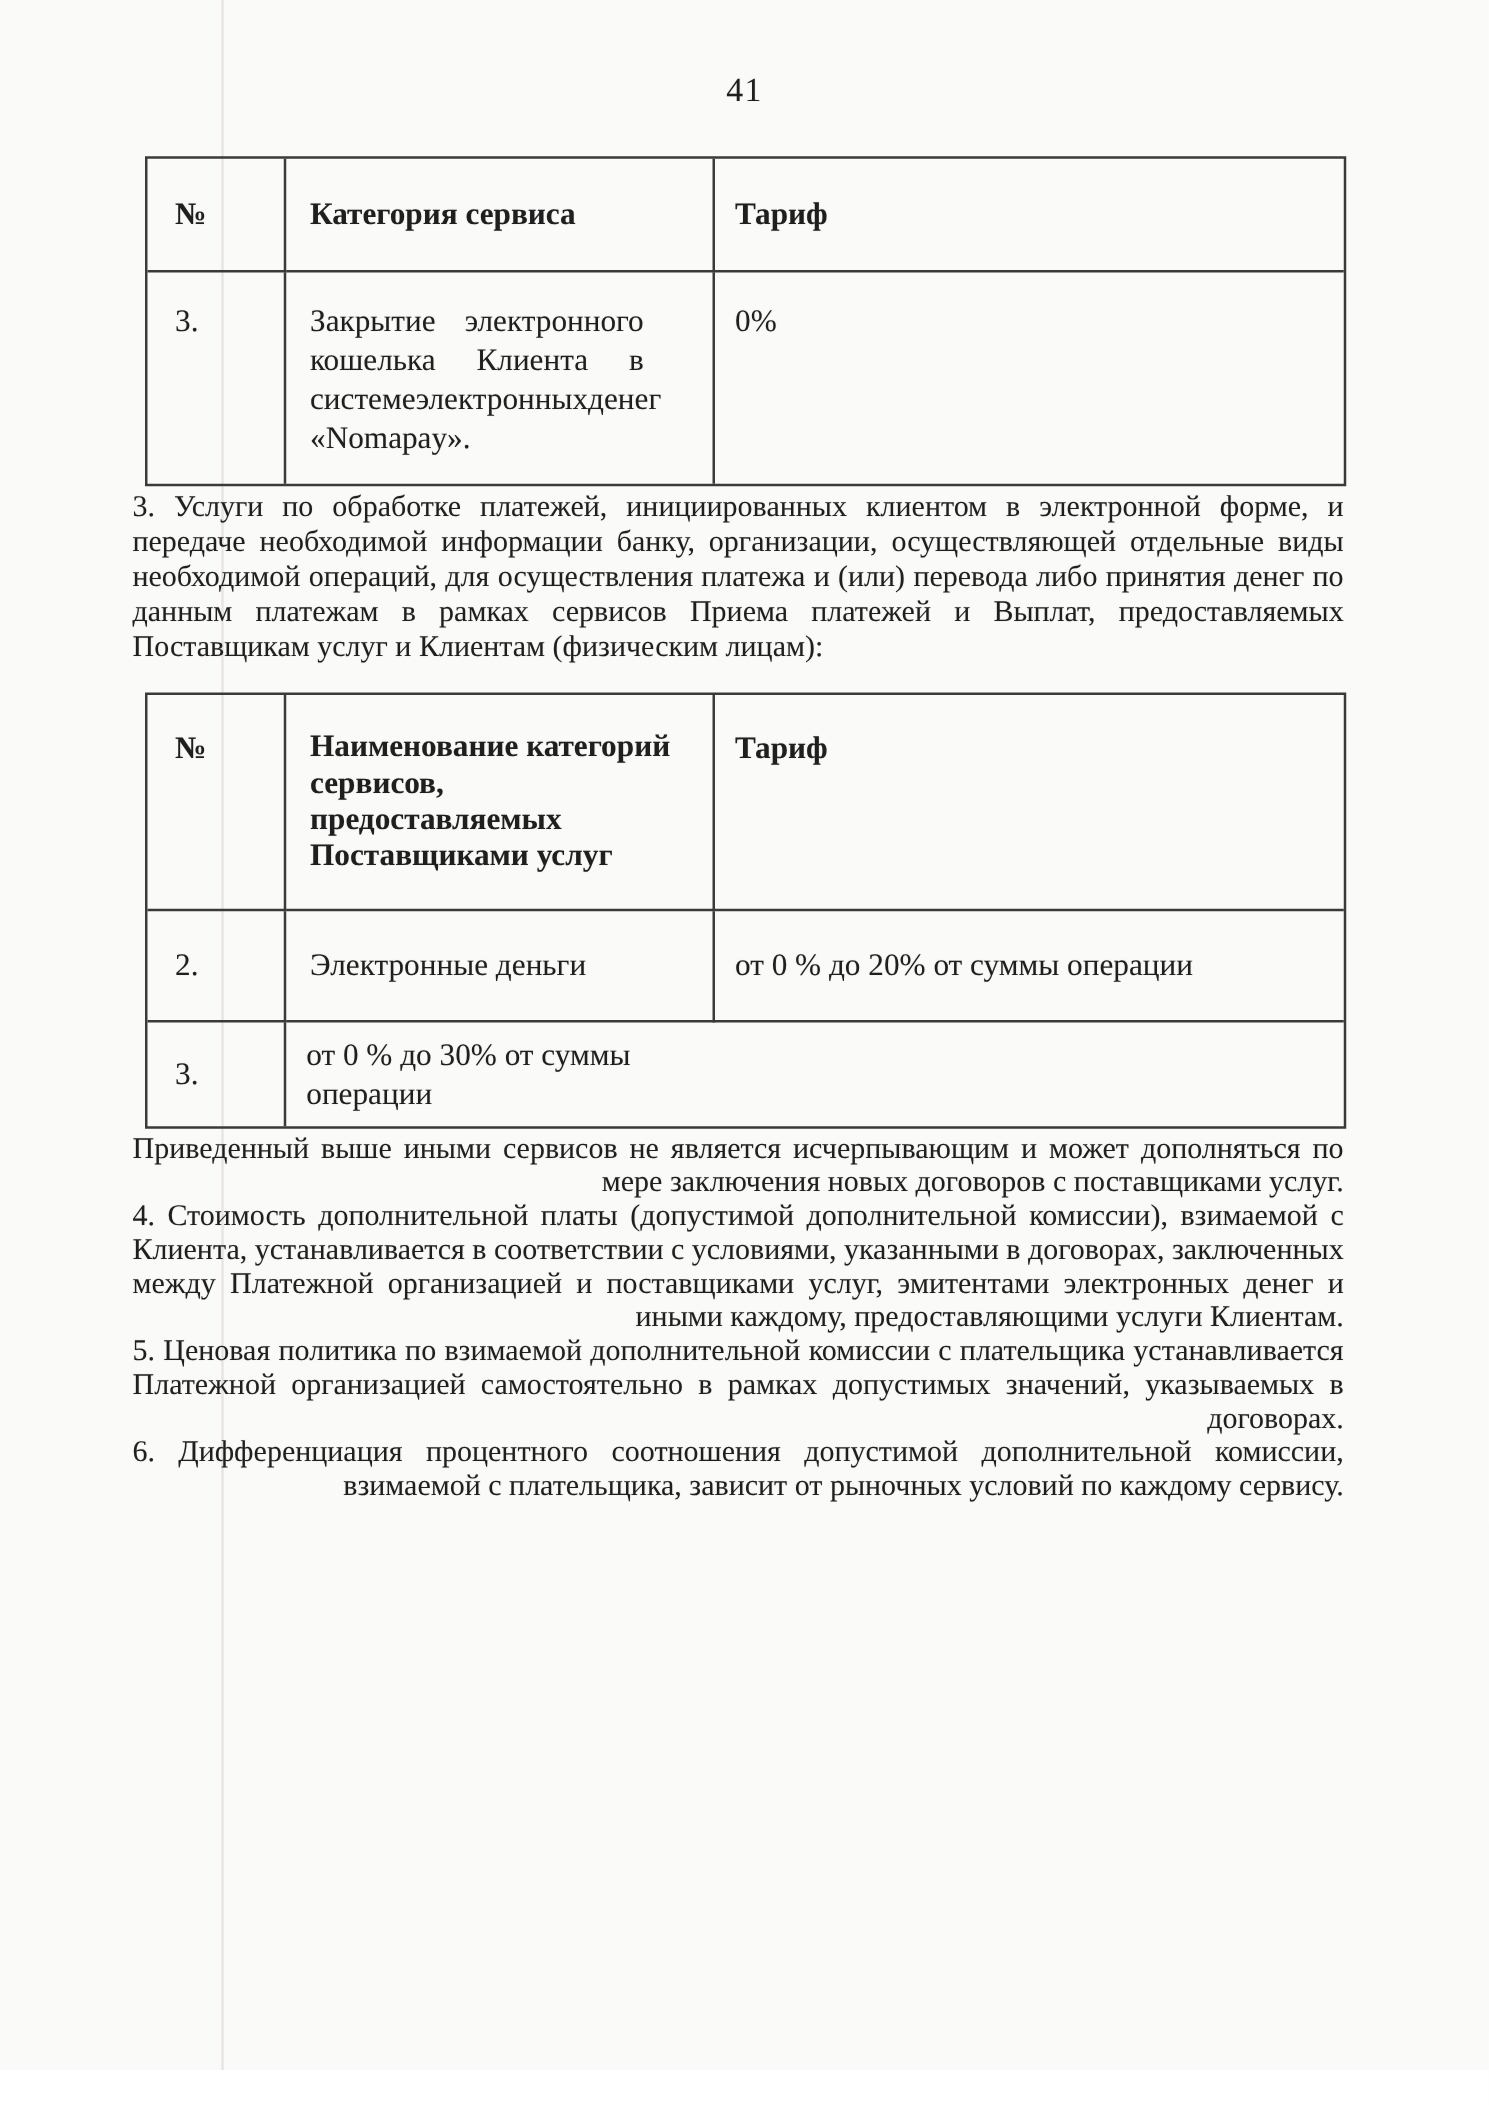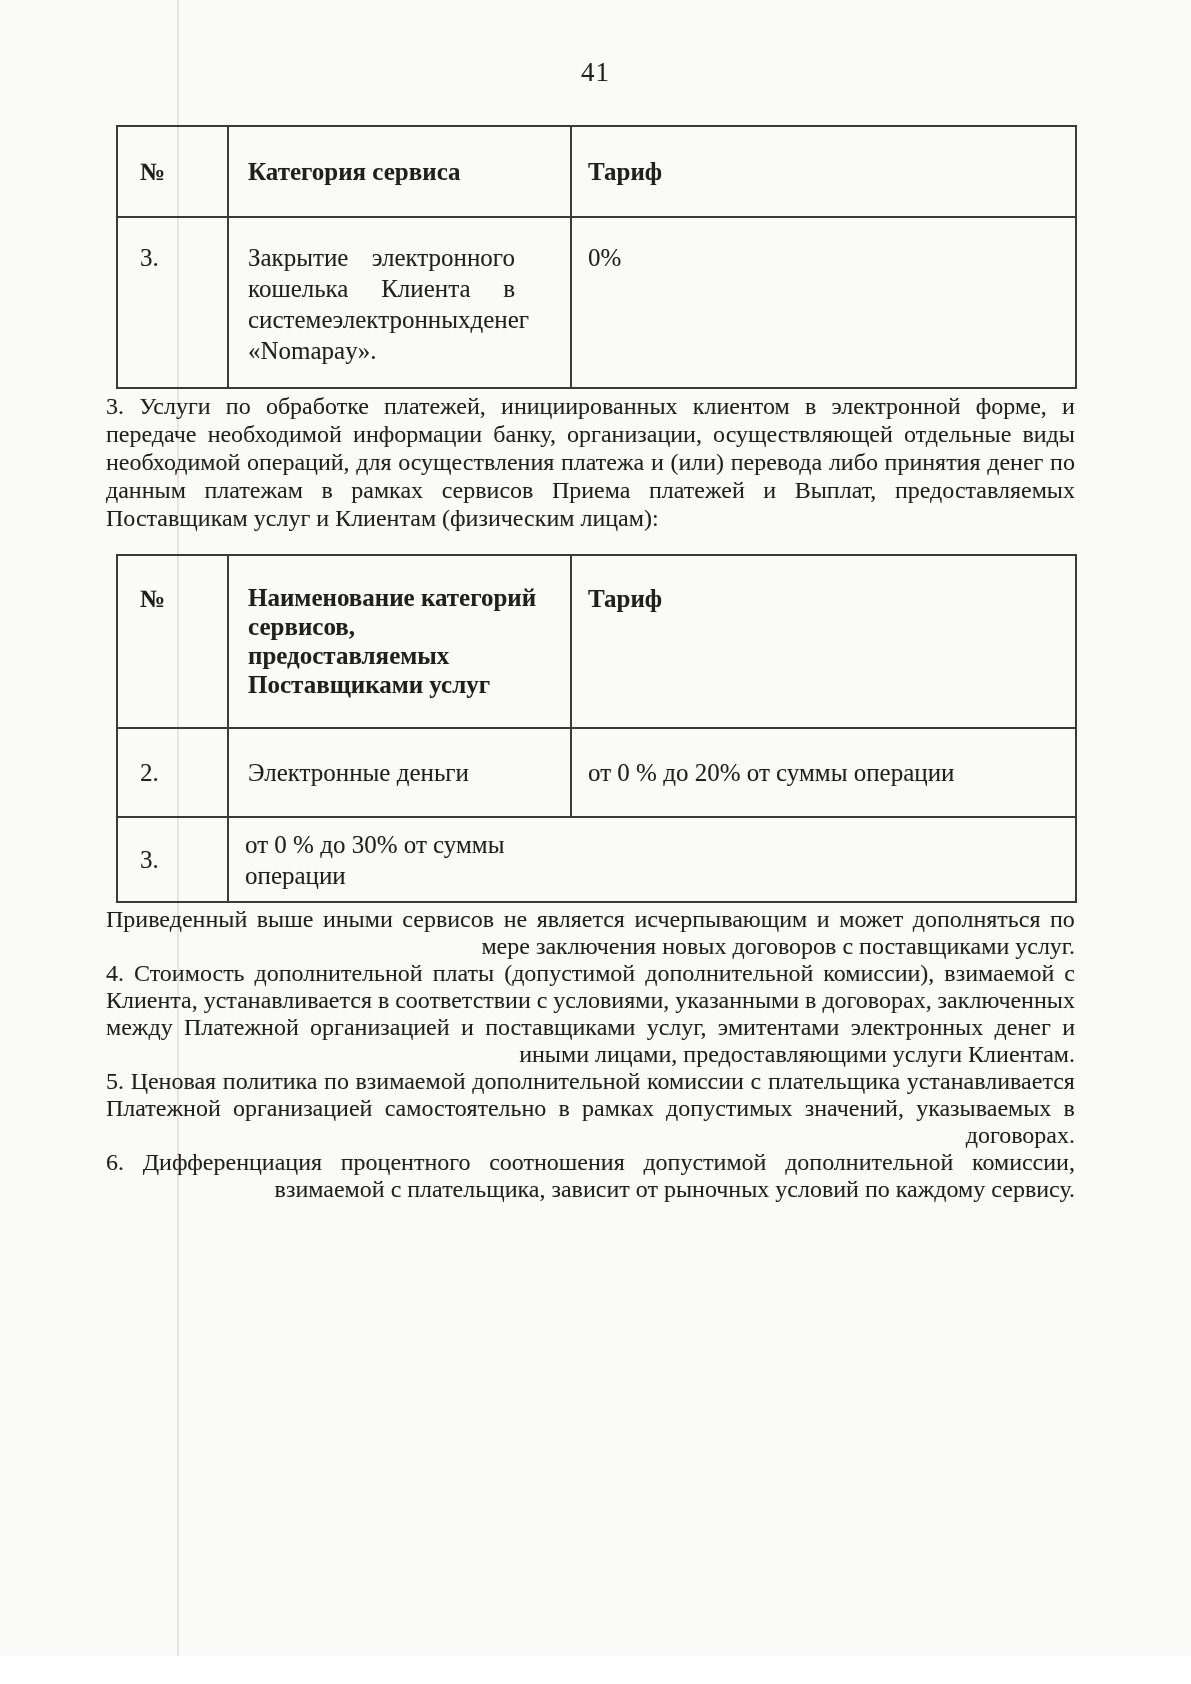--- a/index.html
+++ b/index.html
@@ -190,21 +190,21 @@
           <span>Платежной</span>
           <span>организацией</span>
           <span>и</span>
           <span>поставщиками</span>
           <span>услуг,</span>
           <span>эмитентами</span>
           <span>электронных</span>
           <span>денег</span>
           <span>и</span>
         </div>
-        <div class="tline">иными лицами, предоставляющими услуги Клиентам.</div>
+        <div class="tline">иными каждому, предоставляющими услуги Клиентам.</div>
       </div>
     <div>
         <div class="tline j">
           <span>5.</span>
           <span>Ценовая</span>
           <span>политика</span>
           <span>по</span>
           <span>взимаемой</span>
           <span>дополнительной</span>
           <span>комиссии</span>

